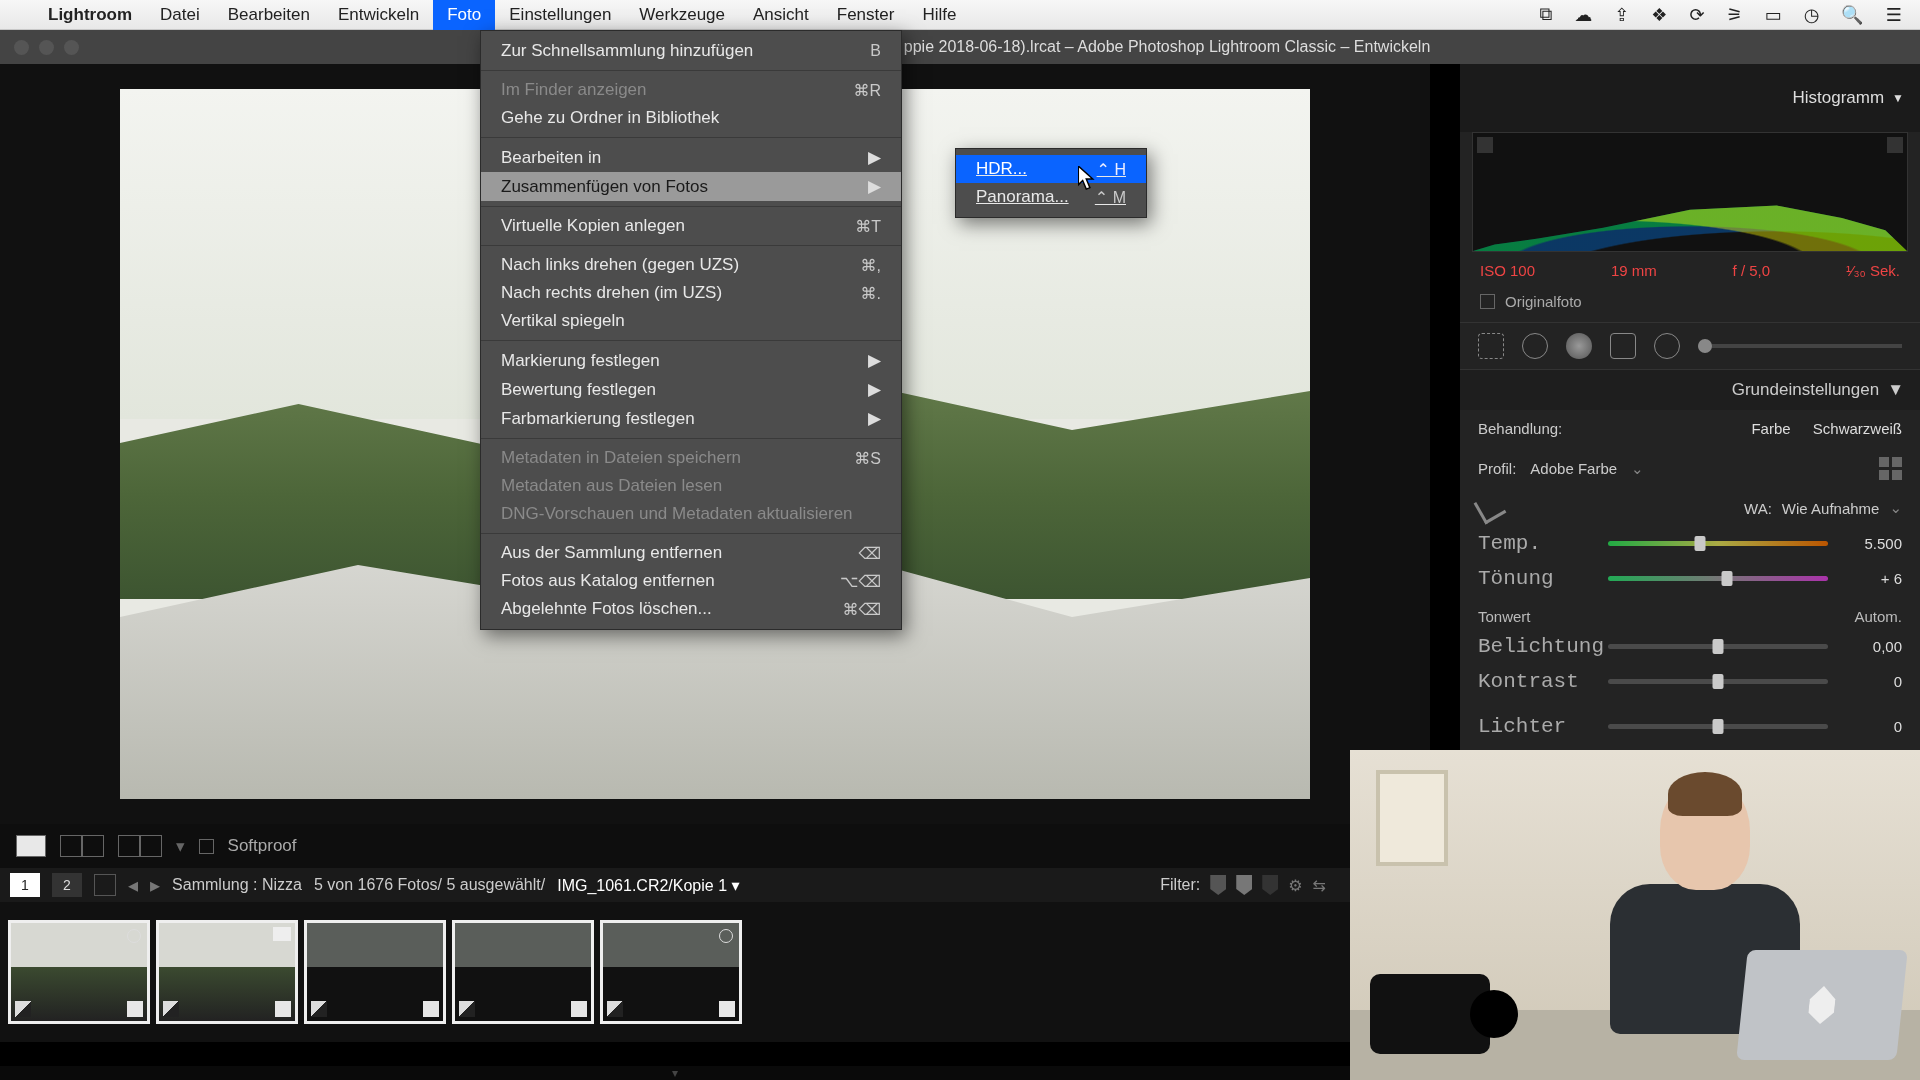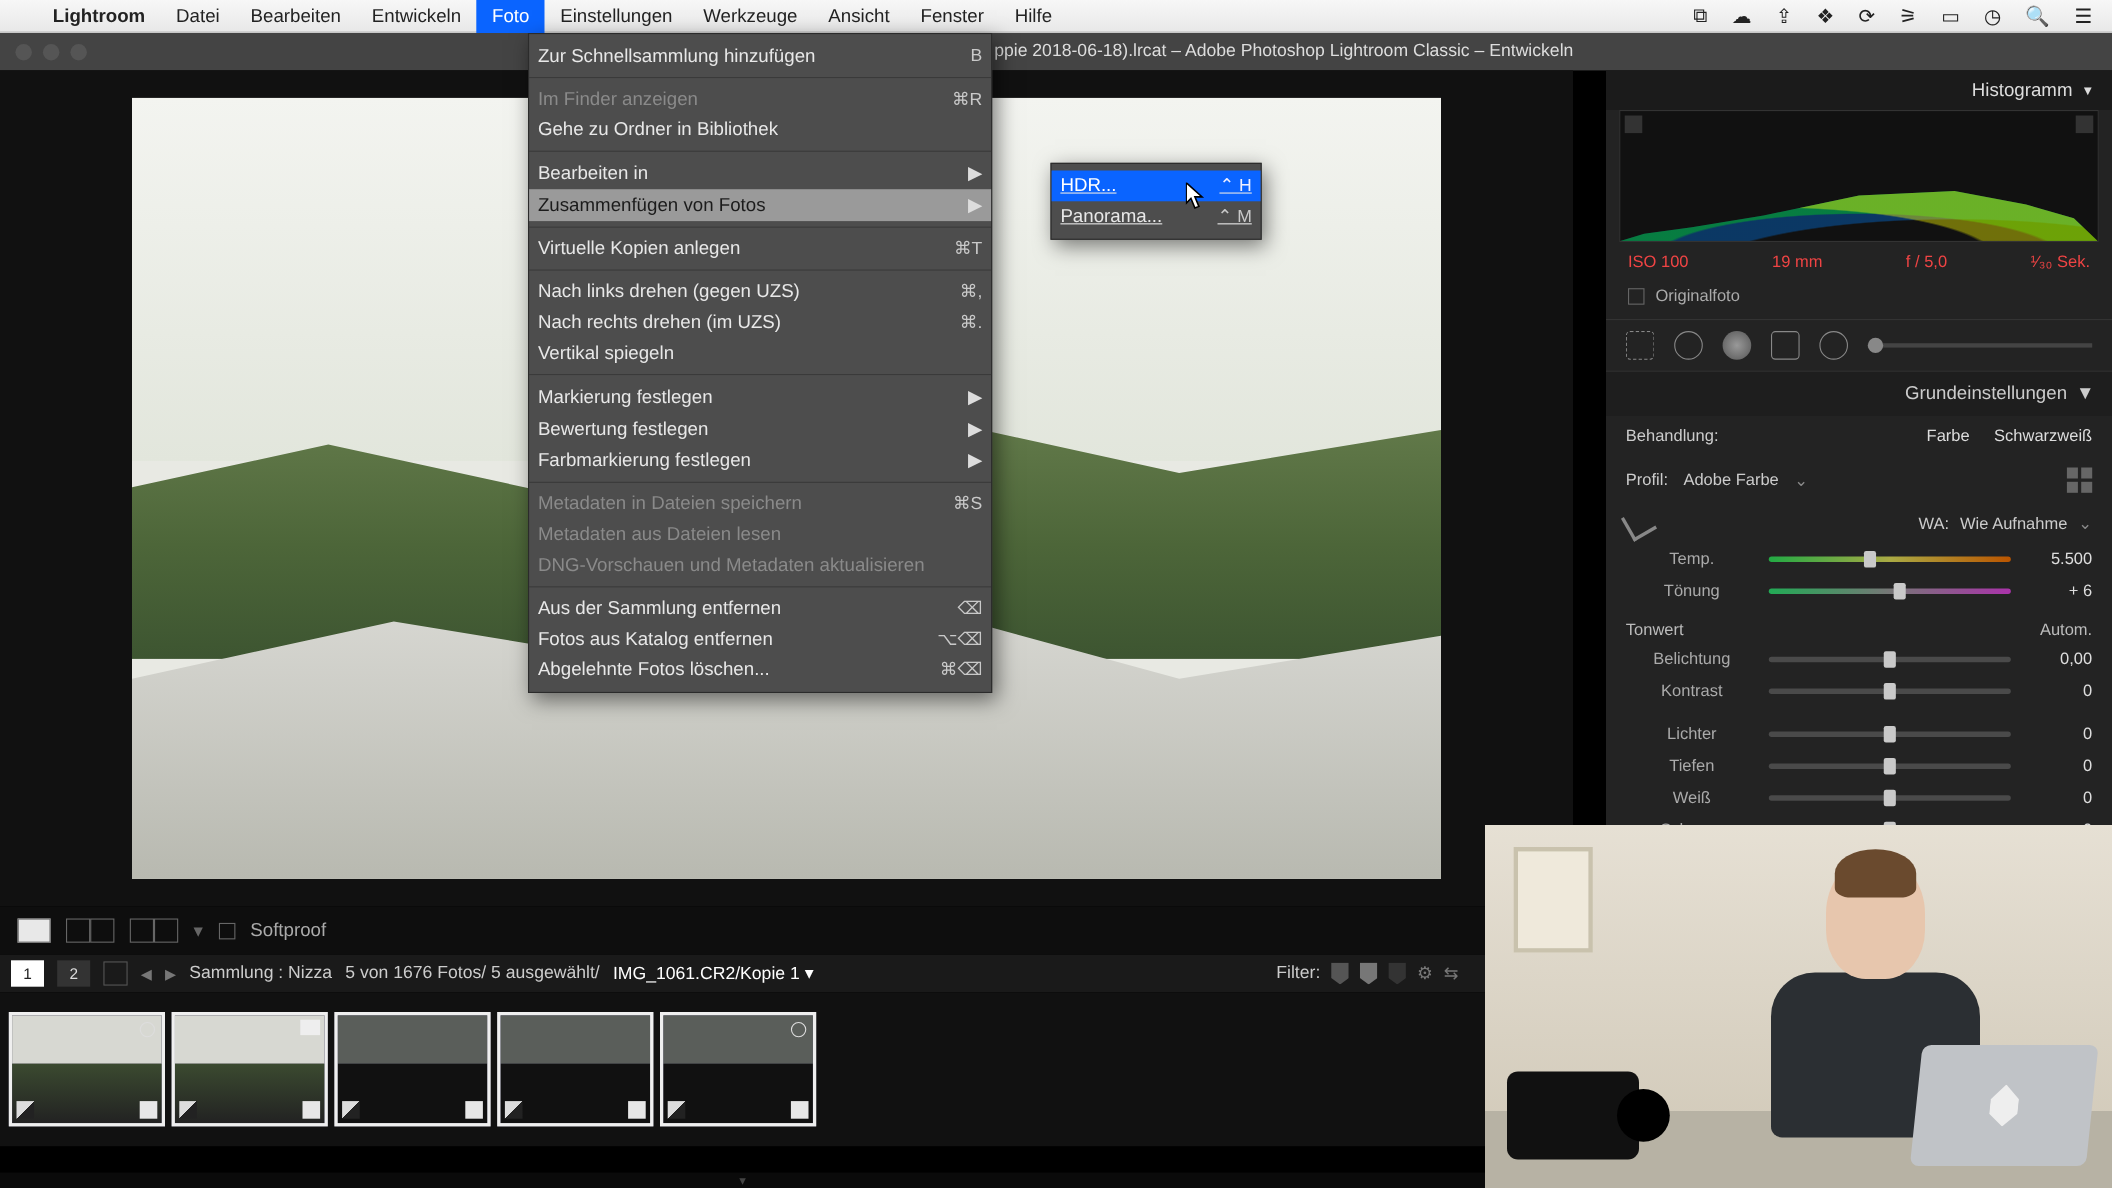--- a/index.html
+++ b/index.html
@@ -24,21 +24,21 @@
 
 #canvas-area { position:absolute; left:0; top:64px; width:1430px; height:760px; background:#111; display:flex; align-items:center; justify-content:center; }
 #photo { width:1190px; height:710px; background:#e8e9e3; position:relative; overflow:hidden; }
 #photo .sky { position:absolute; left:0; top:0; right:0; height:330px; background:linear-gradient(#f3f4f0,#e2e6dc); }
 #photo .hills { position:absolute; left:0; top:250px; right:0; height:260px; background:linear-gradient(#6b8251,#4d6639 60%,#3d5531); clip-path:polygon(0 40%,15% 25%,35% 45%,55% 10%,80% 35%,100% 20%,100% 100%,0 100%); }
 #photo .rocks { position:absolute; left:0; bottom:0; right:0; height:260px; background:linear-gradient(#d9d9d4,#b8b9b0); clip-path:polygon(0 30%,20% 10%,40% 25%,60% 5%,80% 30%,100% 15%,100% 100%,0 100%); }
 #photo .rockshadow { position:absolute; left:30%; bottom:20px; width:40%; height:120px; background:radial-gradient(#949488,#b8b9b0); border-radius:50%; filter:blur(10px); opacity:.5; }
 
 
 #right-panel { position:absolute; right:0; top:64px; width:460px; bottom:0; background:#232323; font-size:15px; }
-.panel-head { display:flex; align-items:center; justify-content:flex-end; padding:8px 16px; background:#1b1b1b; font-size:17px; color:#ddd; gap:8px; }
+.panel-head { display:flex; align-items:center; justify-content:flex-end; padding:24px 16px; background:#1b1b1b; font-size:17px; color:#ddd; gap:8px; }
 .panel-head .tri { font-size:12px; }
 #histogram { height:120px; margin:0 12px; background:#111; border:1px solid #333; position:relative; overflow:hidden; }
 #histogram .clip-l,#histogram .clip-r { position:absolute; top:4px; width:16px; height:16px; background:#333; }
 #histogram .clip-l{ left:4px; } #histogram .clip-r{ right:4px; }
 #histogram .curve { position:absolute; left:0; right:0; bottom:0; height:70%; background:
   radial-gradient(120% 140% at 30% 120%, rgba(0,0,0,0) 40%, rgba(255,255,0,.4) 41%),
   radial-gradient(120% 140% at 50% 120%, rgba(0,0,0,0) 35%, rgba(0,255,0,.35) 36%),
   radial-gradient(120% 140% at 70% 140%, rgba(0,0,0,0) 45%, rgba(0,128,255,.35) 46%);
   clip-path:polygon(0 100%,5% 92%,15% 85%,30% 72%,50% 50%,70% 45%,85% 60%,95% 75%,100% 100%); }
 #exif-row { display:flex; justify-content:space-between; padding:10px 20px; color:#ef4444; }
@@ -48,21 +48,21 @@
 #tool-strip { display:flex; align-items:center; gap:18px; padding:10px 18px; border-top:1px solid #333; border-bottom:1px solid #333; }
 #tool-strip .t { width:26px; height:26px; border:1.5px solid #888; border-radius:4px; }
 #tool-strip .t.circle { border-radius:50%; }
 #tool-strip .t.filled { background:radial-gradient(#999,#555); border:none; border-radius:50%; }
 #tool-strip .t.dashed { border-style:dashed; }
 #tool-strip .slider { flex:1; height:4px; background:#444; position:relative; }
 #tool-strip .slider::after{ content:""; position:absolute; left:0; top:-5px; width:14px; height:14px; border-radius:50%; background:#888; }
 
 .sect-head { display:flex; justify-content:flex-end; align-items:center; padding:10px 16px; font-size:17px; background:#1e1e1e; gap:8px; }
 .row { display:flex; align-items:center; padding:6px 18px; gap:10px; color:#ccc; }
-.row .lab { width:120px; text-align:center; color:#aaa; font-size:15px; }
+.row .lab { width:120px; text-align:left; color:#aaa; font-size:21px;font-family:Liberation Mono, monospace; }
 .row .val { width:64px; text-align:right; color:#ddd; }
 .row .slider { flex:1; height:5px; background:linear-gradient(90deg,#2a4,#aa4,#b50); position:relative; border-radius:3px; }
 .row .slider.gray{ background:#4a4a4a; }
 .row .slider.tint{ background:linear-gradient(90deg,#2a5,#777,#a3a); }
 .row .slider .knob{ position:absolute; top:-5px; left:50%; width:11px; height:15px; background:#c9c9c9; border-radius:2px; transform:translateX(-50%); }
 .treat-row { display:flex; justify-content:space-between; padding:10px 18px; align-items:flex-end; }
 .treat-row .opts span{ margin-left:18px; color:#ddd; }
 .profil-row { display:flex; align-items:center; padding:10px 18px; gap:14px; }
 .profil-row .grid-ic{ margin-left:auto; display:grid; grid-template-columns:repeat(2,10px); gap:3px; }
 .profil-row .grid-ic i{ width:10px;height:10px;background:#666; display:block;}
@@ -91,21 +91,21 @@
 #filmstrip .thumb .land{ position:absolute; inset:45% 0 0 0; background:linear-gradient(#3b4a30,#222); }
 #filmstrip .thumb.dark .sky{ background:#5a5e5a; }
 #filmstrip .thumb.dark .land{ background:#111; }
 #filmstrip .thumb .corner{ position:absolute; right:4px; bottom:4px; width:16px;height:16px; background:#e7e7e7; }
 #filmstrip .thumb .cornerL{ position:absolute; left:4px; bottom:4px; width:16px;height:16px; background:linear-gradient(135deg,#ddd 50%,#222 50%); }
 #filmstrip .thumb .dotTR{ position:absolute; right:6px; top:6px; width:14px;height:14px;border:1.5px solid #ddd; border-radius:50%; }
 #filmstrip .thumb .tag{ position:absolute; right:4px; top:4px; width:18px;height:14px; background:#eee; }
 
 
 .menu { position:absolute; background:#4d4d4d; border:1px solid #2b2b2b; box-shadow:4px 6px 18px rgba(0,0,0,.5); font-size:17px; color:#e8e8e8; padding:6px 0; }
-.menu .mi { display:flex; align-items:center; padding:4px 8px; white-space:nowrap; min-width:420px; }
+.menu .mi { display:flex; align-items:center; padding:4px 20px; white-space:nowrap; min-width:420px; }
 .menu .mi.disabled { color:#8a8a8a; }
 .menu .mi .sc { margin-left:auto; color:#c9c9c9; font-size:16px; }
 .menu .mi .sub-arrow { margin-left:auto; color:#ddd; }
 .menu .mi.hl { background:#9a9a9a; color:#1b1b1b; }
 .menu hr { border:none; border-top:1px solid #3a3a3a; margin:5px 0; }
 #submenu { min-width:190px; }
 #submenu .mi{ min-width:190px; }
 #submenu .mi.hl{ background:#0a64ff; color:#fff; }
 #submenu .mi.hl .sc{ color:#eef; }
 

